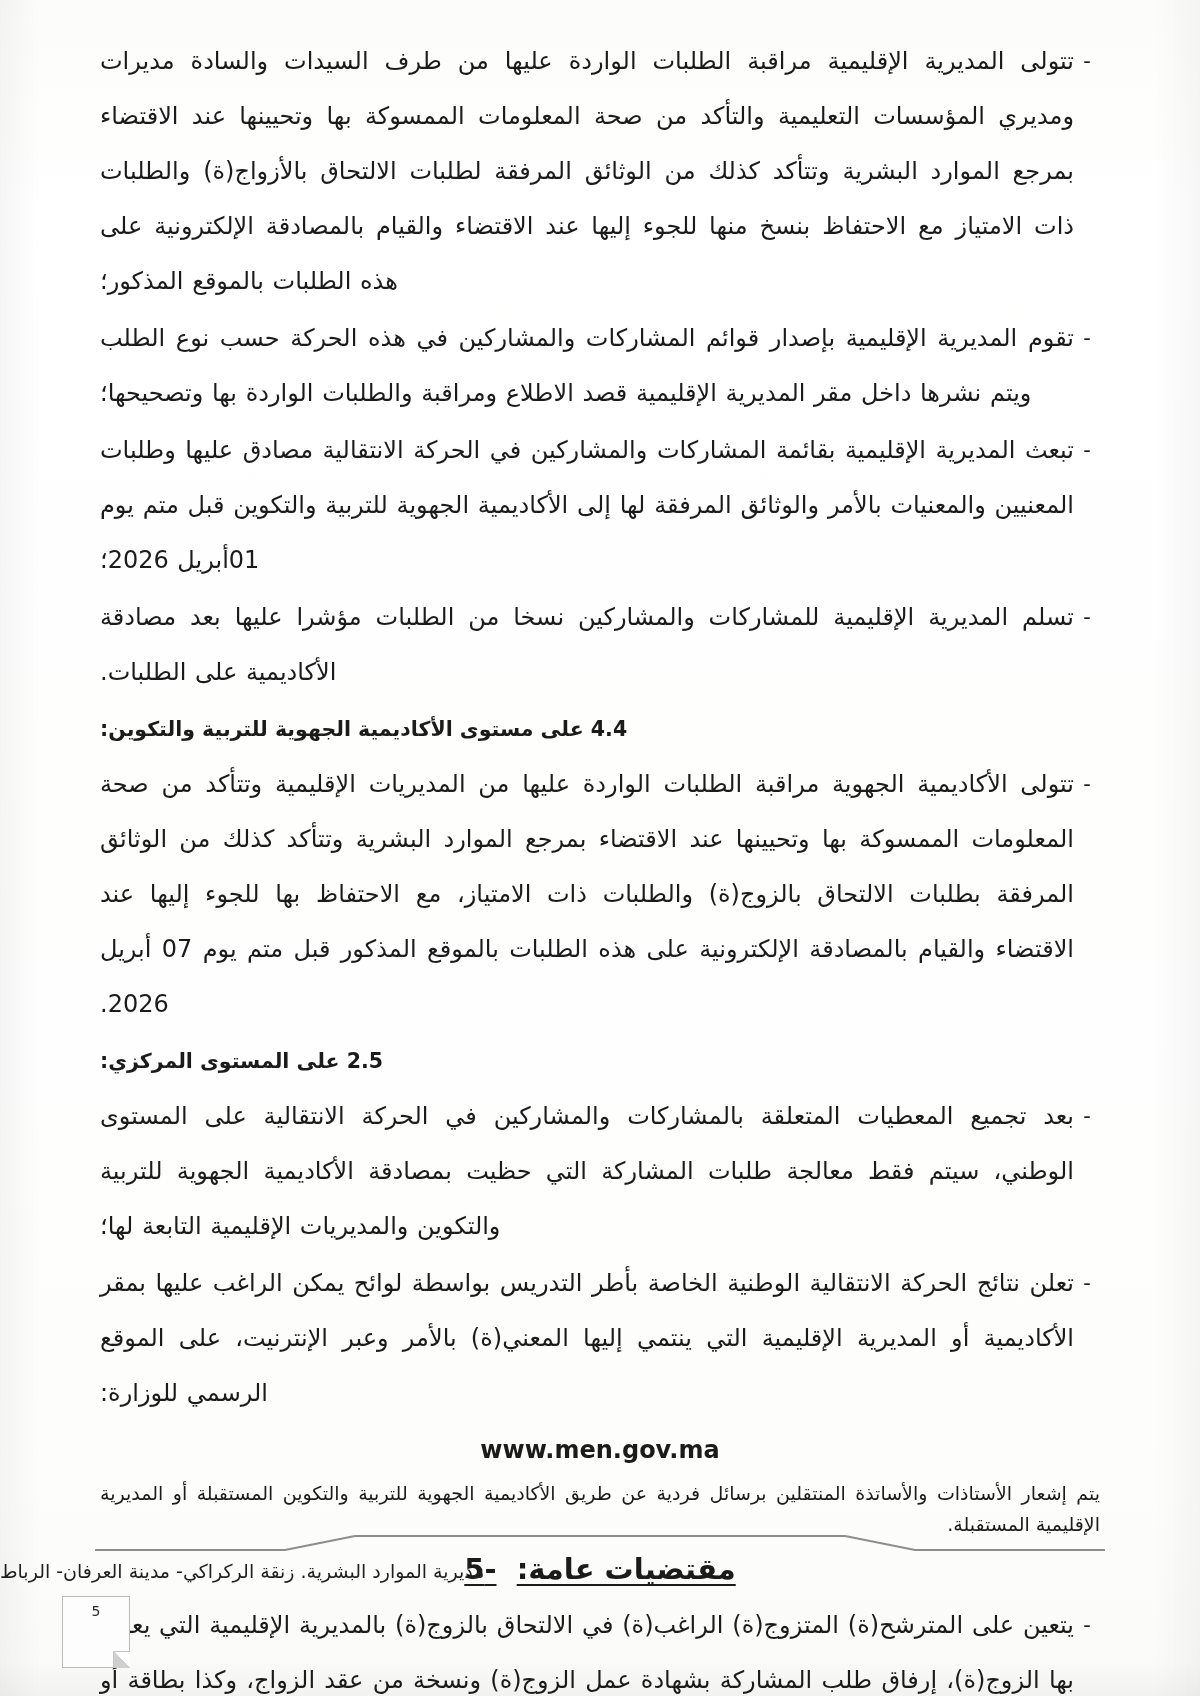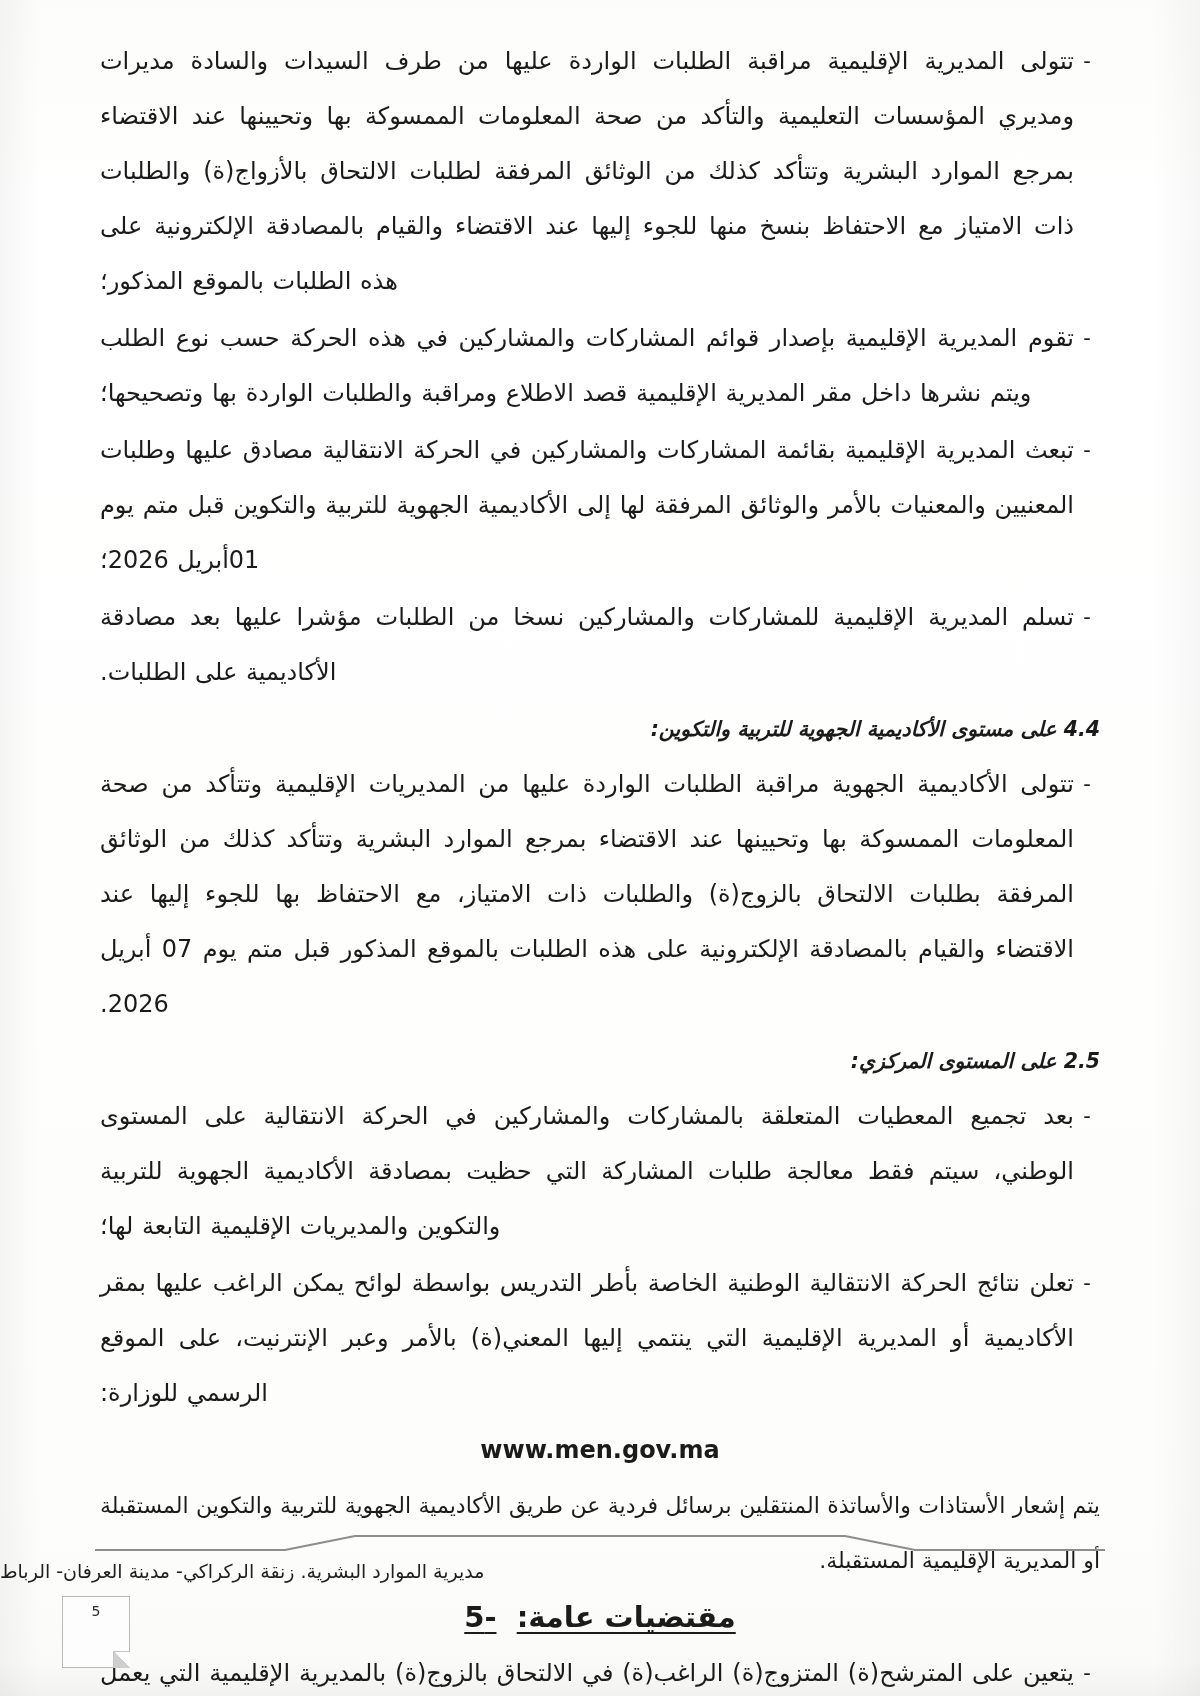--- a/index.html
+++ b/index.html
@@ -65,23 +65,22 @@
     text-align-last: left;
     letter-spacing: 0px;
     word-spacing: 1px;
   }
 
   
   .heading {
     font-size: 20.5px;
     font-weight: bold;
     line-height: 55px;
-    text-align: right;
+    text-align: left;
     margin: 0;
-    font-style: italic;
   }
   .heading-5 {
     font-size: 29px;
     font-weight: bold;
     line-height: 58px;
     text-align: center;
     margin: 0;
   }
   .heading-5 .u {
     text-decoration: underline;
@@ -94,22 +93,22 @@
   .url-line {
     font-size: 24px;
     font-weight: bold;
     line-height: 55px;
     text-align: center;
     direction: rtl;
   }
   .url-line .latin { unicode-bidi: isolate; direction: ltr; }
 
   .note-para {
-    font-size: 22px;
-    line-height: 55px;
+    font-size: 19px;
+    line-height: 31px;
     text-align: justify;
     text-align-last: right;
   }
 
   
   .footer {
     position: absolute;
     left: 0;
     right: 0;
     bottom: 42px;

